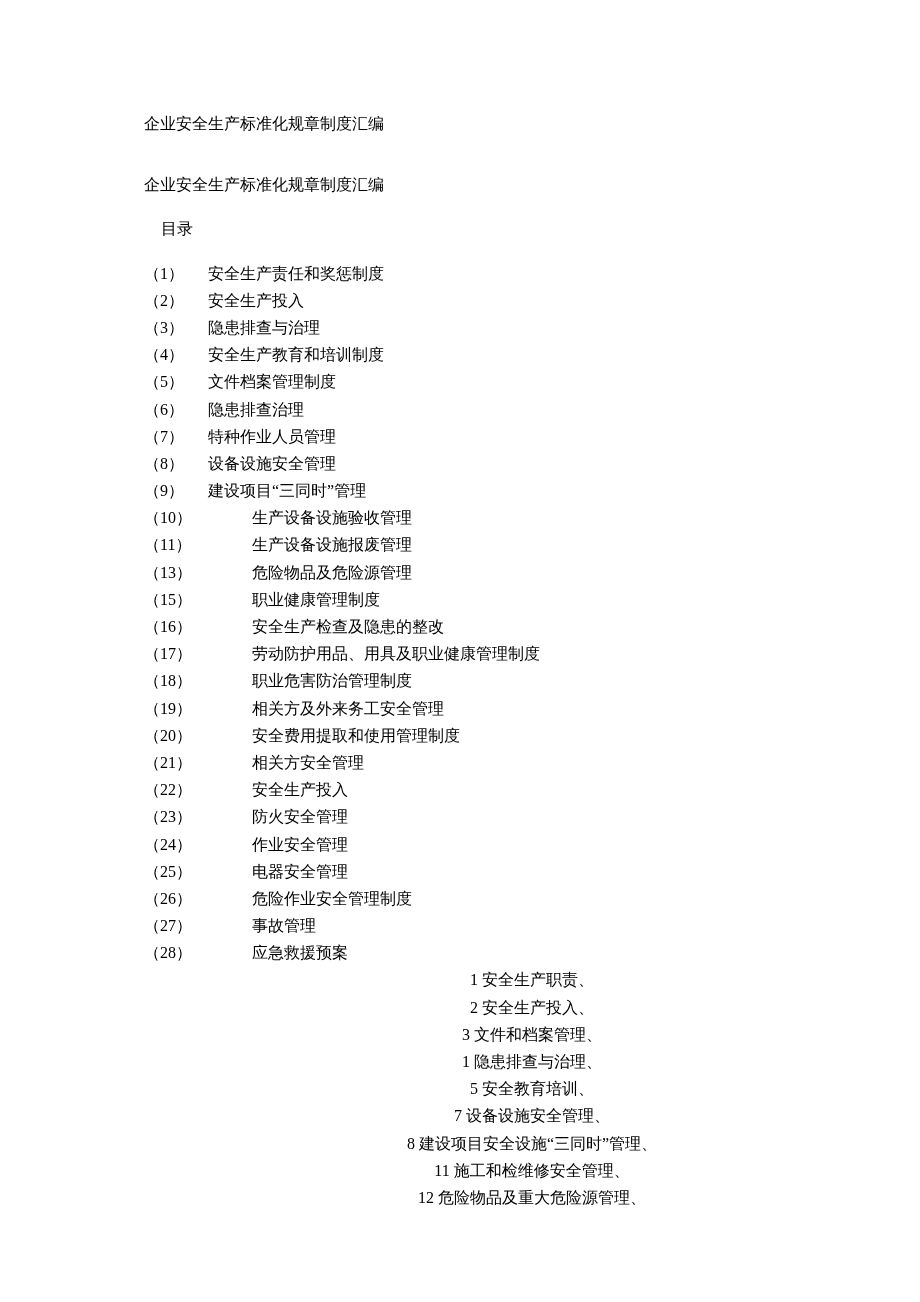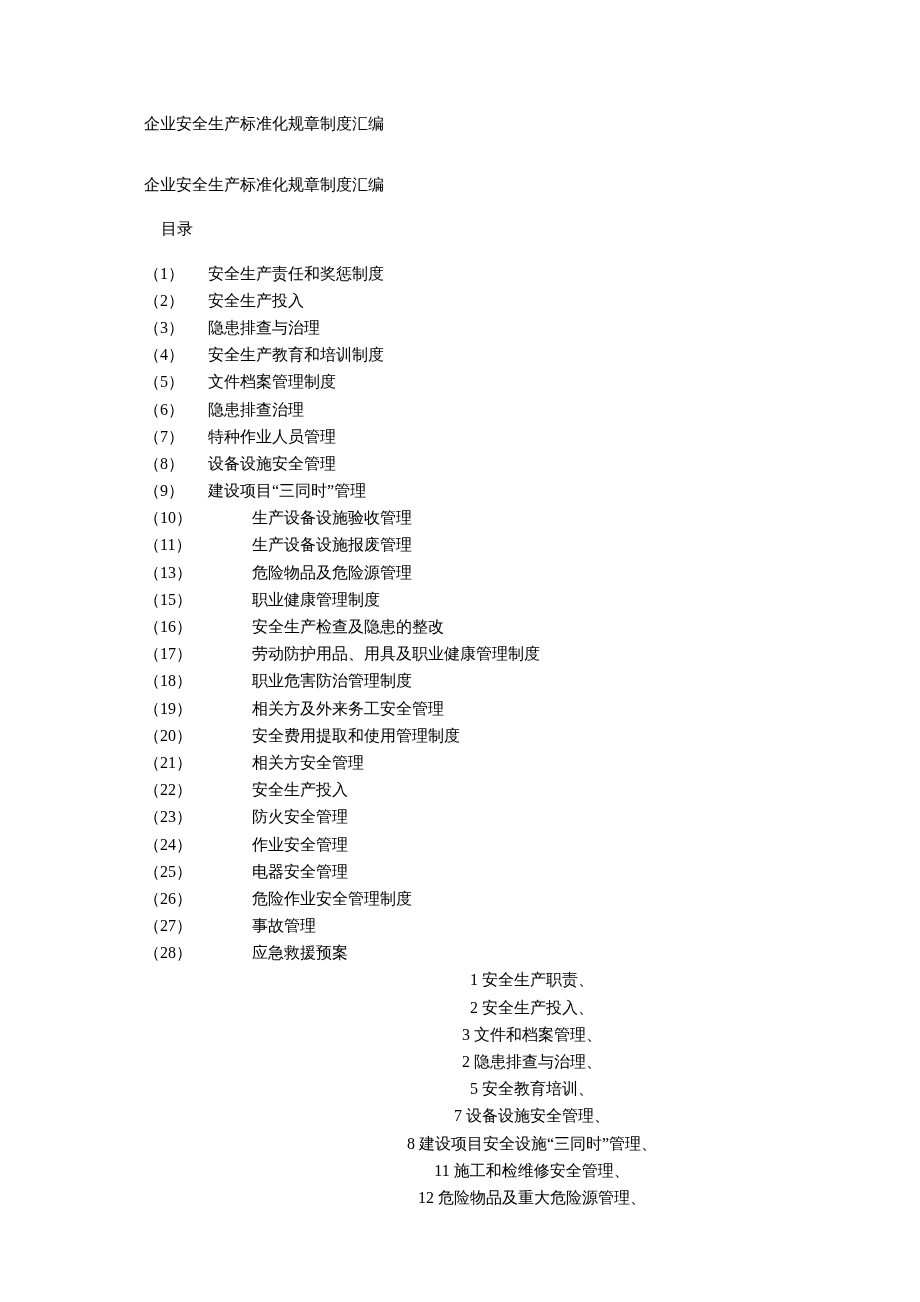--- a/index.html
+++ b/index.html
@@ -155,21 +155,21 @@
       <div class="toc-row">
         <span class="toc-num toc-num-wide">（28）</span>
         <span>应急救援预案</span>
       </div>
     </div>
 
   <div id="num-list">
       <div class="list-row">1 安全生产职责、</div>
       <div class="list-row">2 安全生产投入、</div>
       <div class="list-row">3 文件和档案管理、</div>
-      <div class="list-row">2 隐患排查与治理、</div>
+      <div class="list-row">1 隐患排查与治理、</div>
       <div class="list-row">5 安全教育培训、</div>
       <div class="list-row">7 设备设施安全管理、</div>
       <div class="list-row">8 建设项目安全设施“三同时”管理、</div>
       <div class="list-row">11 施工和检维修安全管理、</div>
       <div class="list-row">12 危险物品及重大危险源管理、</div>
     </div>
 
 </div>
 
 </body></html>

